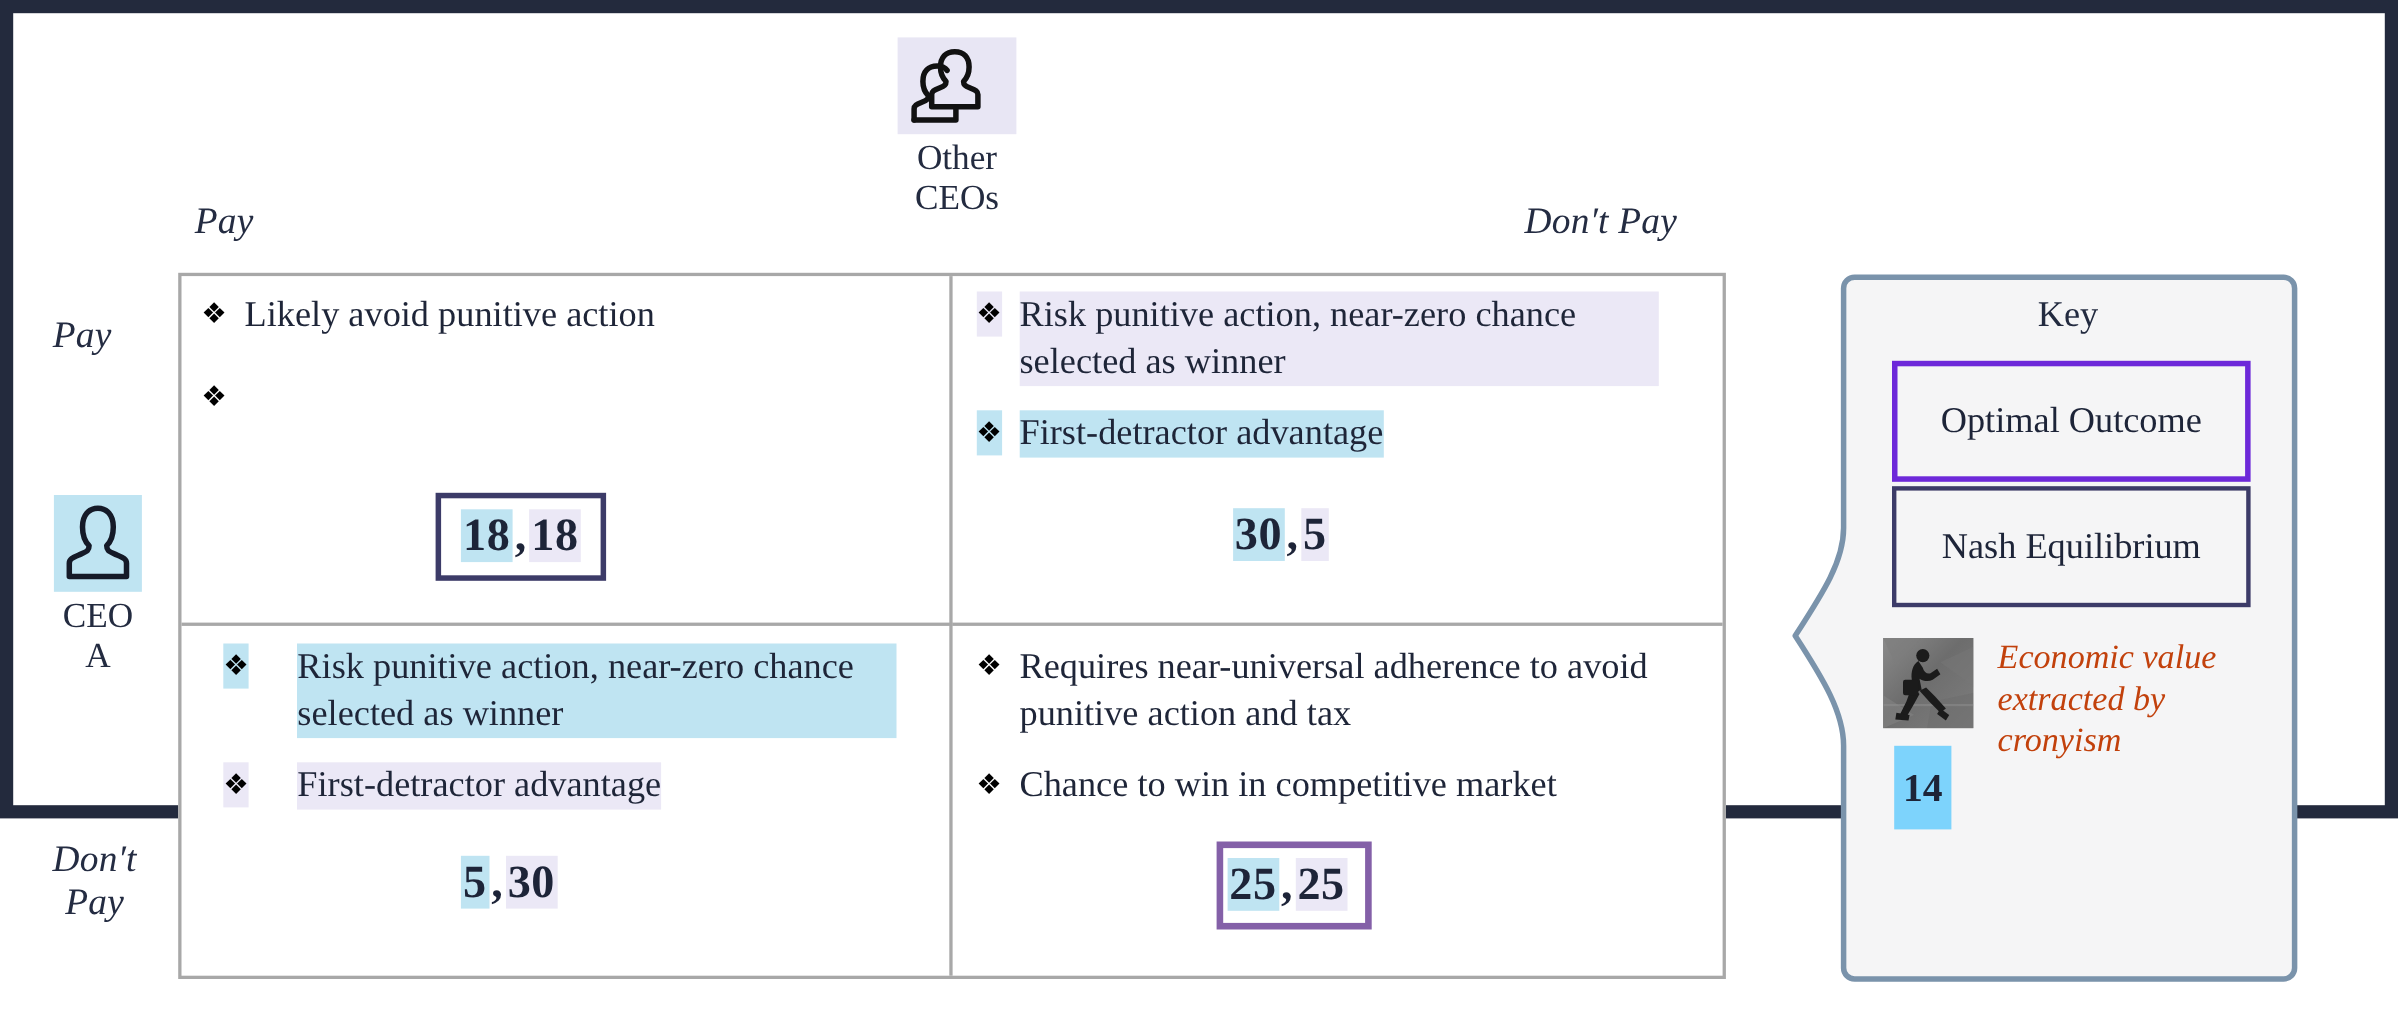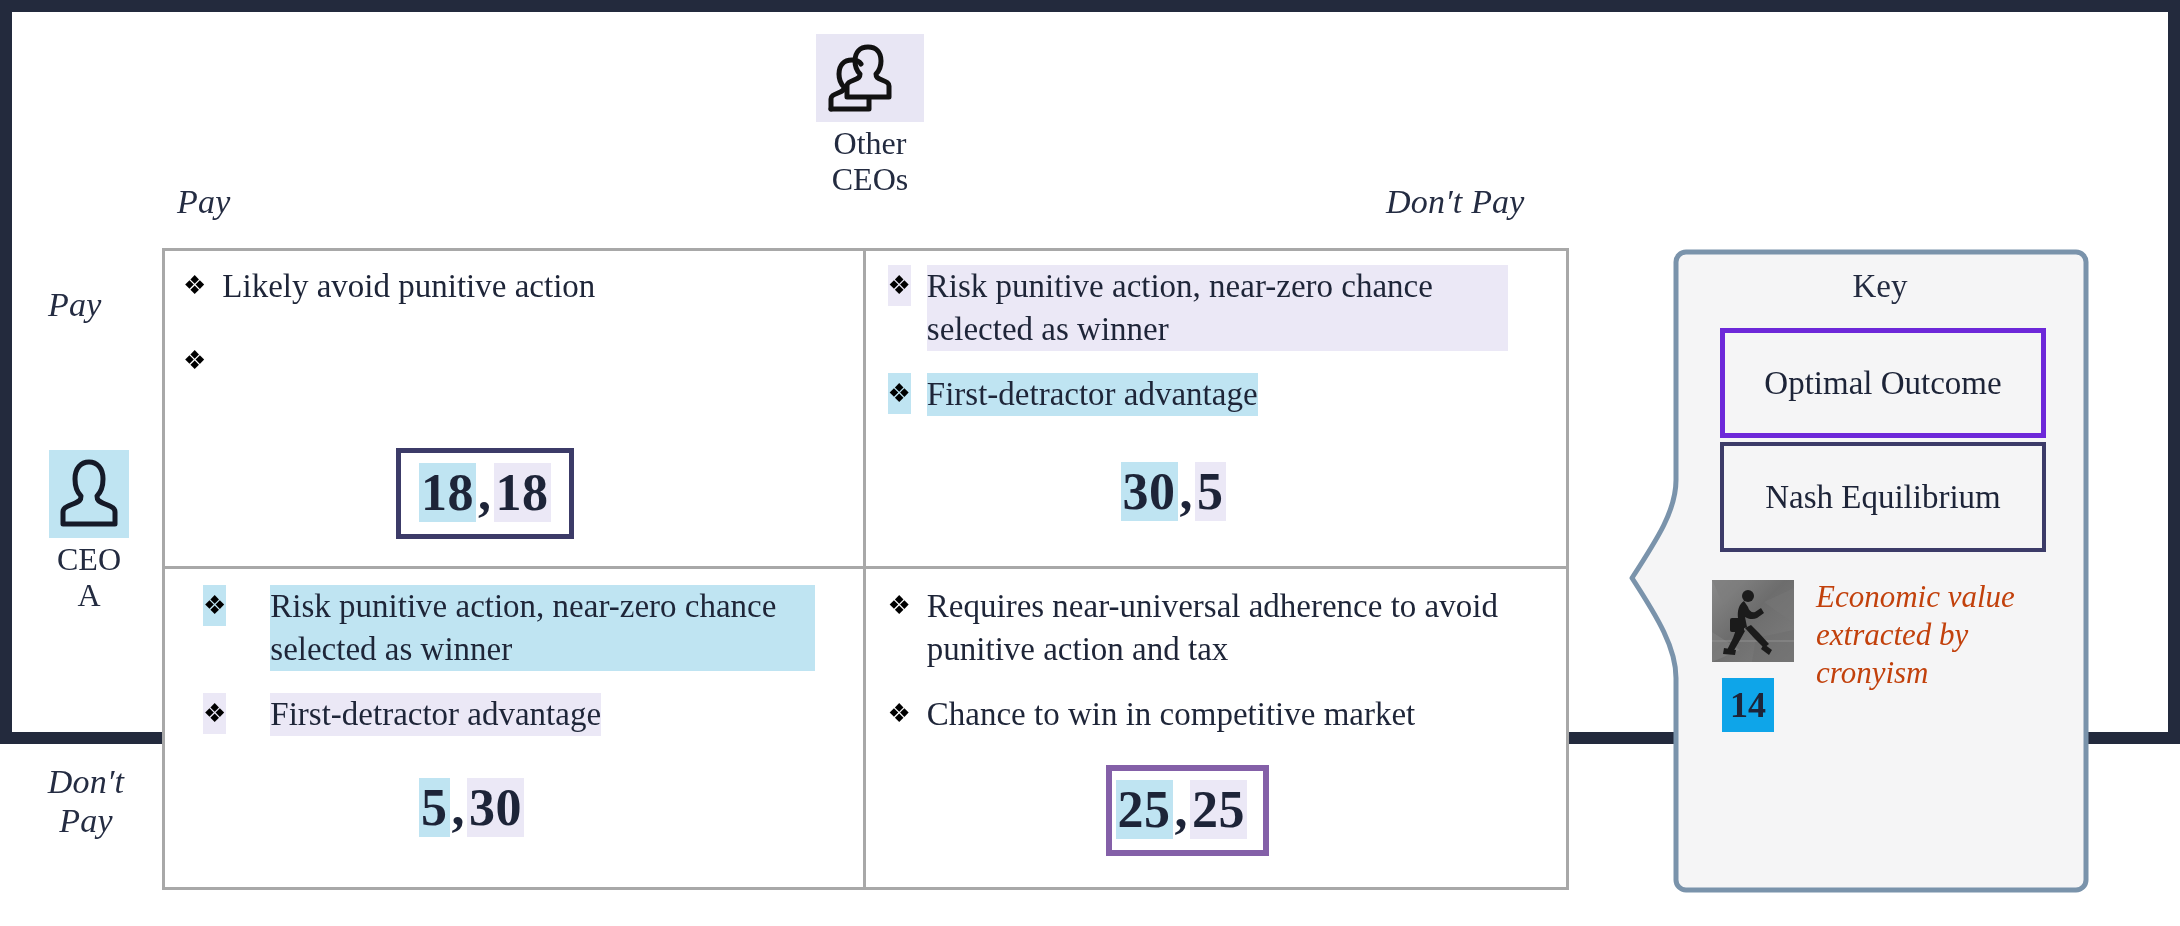--- a/index.html
+++ b/index.html
@@ -57,21 +57,21 @@
   .hl-blue .glyph,.hl-blue .btext{background:#bfe4f2;box-decoration-break:clone;-webkit-box-decoration-break:clone;}
   .hl-lav  .glyph,.hl-lav  .btext{background:#ebe8f6;box-decoration-break:clone;-webkit-box-decoration-break:clone;}
 
   
   .ind-0 .glyph{margin-left:0px;}
   .ind-2 .glyph{margin-left:20px;}
   .bullet.wide .glyph{margin-right:44px;}
 
   
   .payoff{
-    position:absolute;font-size:52px;font-weight:bold;letter-spacing:.5px;
+    position:absolute;font-size:42px;font-weight:bold;letter-spacing:.5px;
     color:#1d2438;white-space:nowrap;
   }
   .payoff .a{background:#bfe4f2;padding:1px 2px;}
   .payoff .b{background:#ebe8f6;padding:1px 2px;}
   .payoff .sep{padding:0 2px;}
   .payoff.boxed-nash{
     border:5px solid #3c3b68;padding:10px 18px 12px 18px;background:#fff;
   }
   .payoff.boxed-opt{
     border:6px solid #8460a8;padding:9px 16px 11px 4px;background:#fff;
@@ -97,21 +97,21 @@
   .legend-thumb{
     position:absolute;left:0;top:0;width:82px;height:82px;overflow:hidden;
     background:#6e6e6e;
   }
   .legend-caption{
     position:absolute;left:104px;top:-2px;width:262px;
     font-style:italic;font-size:31px;line-height:1.22;color:#c2410c;
   }
   .legend-value{
     position:absolute;left:10px;top:98px;font-size:36px;font-weight:bold;
-    background:#0ea5e9;padding:6px 8px;color:#1d2438;
+    background:#7dd3fc;padding:17px 8px;color:#1d2438;
   }
 </style>
 </head>
 <body>
 
 <div id="root">
  <div class="stage">
 
   <div class="abs player-block" style="left:778px;top:22px;width:160px;">
     <div class="icon-chip lav" style="width:108px;height:88px;">

